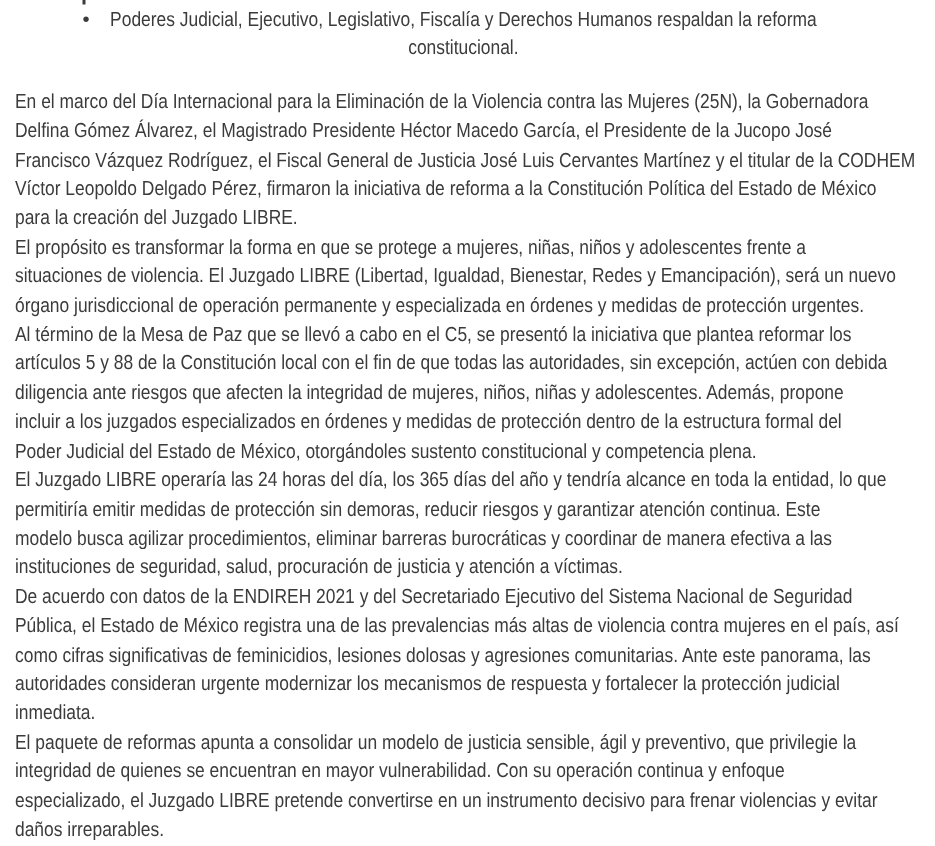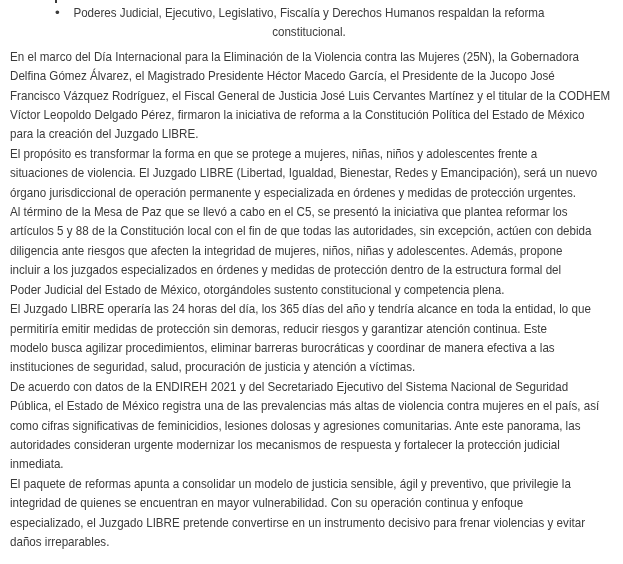--- a/index.html
+++ b/index.html
@@ -42,21 +42,21 @@
     width: 17px;
     font-size: 13.5px;
     line-height: 19.4px;
   }
   .bullet-lines {
     flex: 1 1 auto;
     min-width: 0;
     text-align: center;
   }
   .article-body {
-    margin: 5px 0 0 10px;
+    margin: 16px 0 0 10px;
   }
   .paragraph {
     margin: 0;
     padding: 0;
   }
   .line {
     white-space: nowrap;
     transform: scaleX(0.86);
     transform-origin: 0 0;
   }

